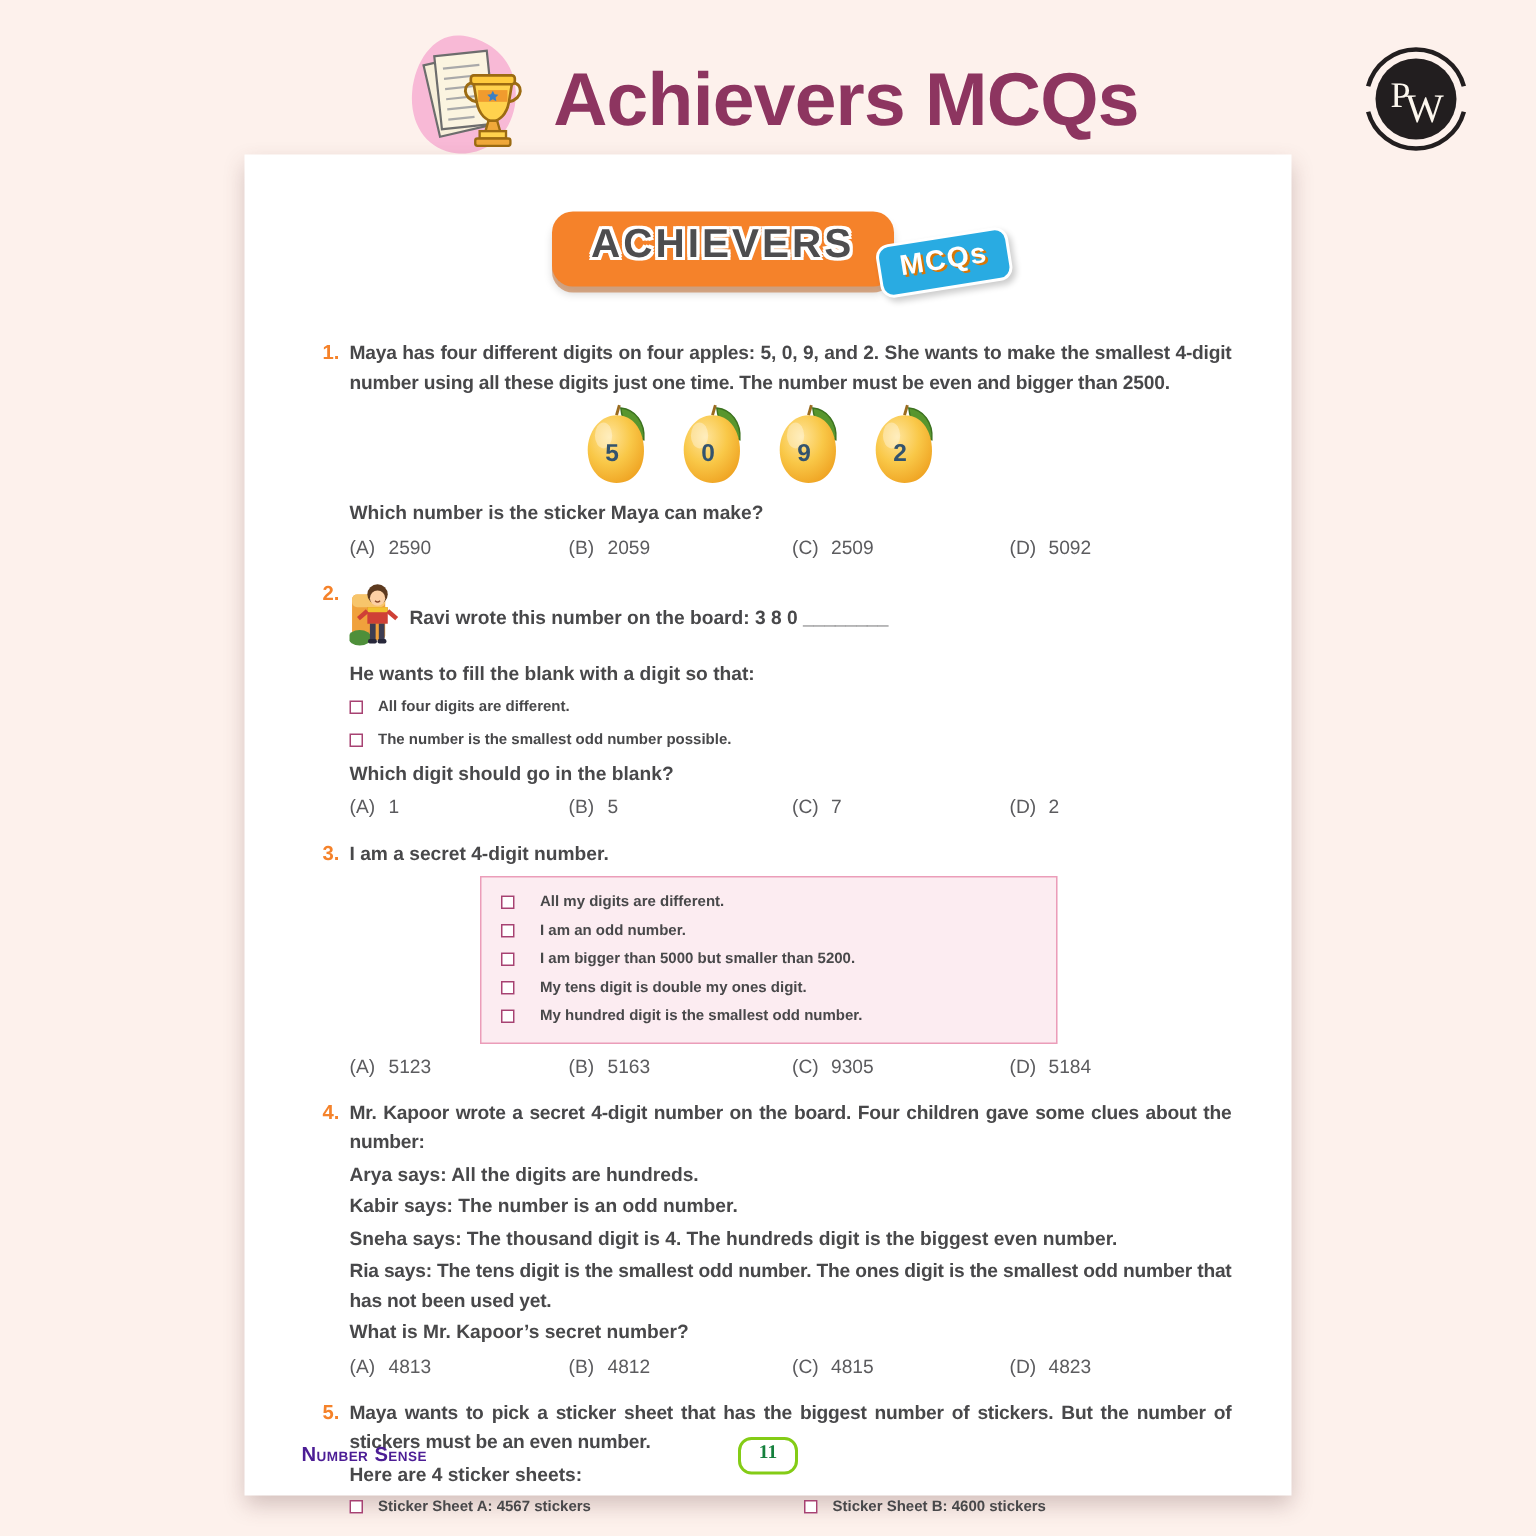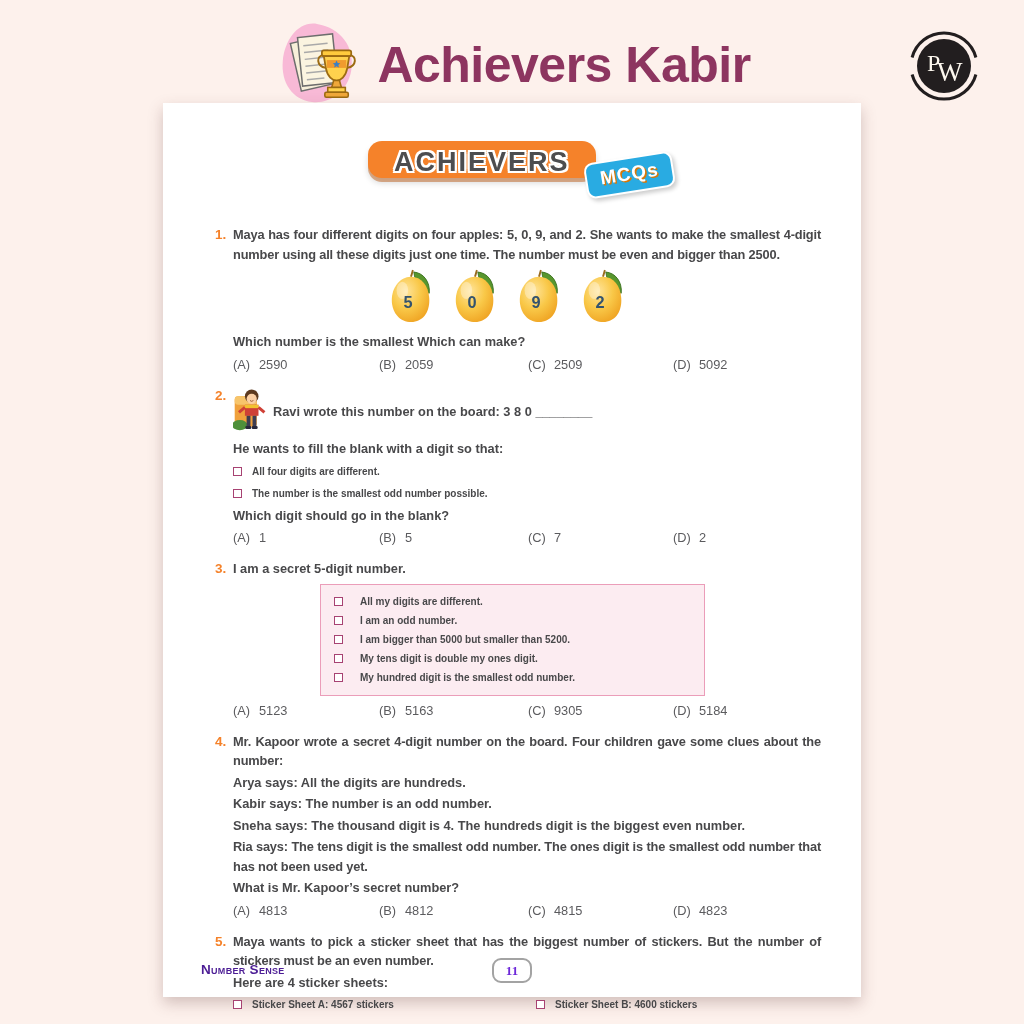--- a/index.html
+++ b/index.html
@@ -12,21 +12,21 @@
   .app-header{position:absolute;top:20px;left:0;width:100%;display:flex;justify-content:center;align-items:center;gap:16px;}
   .main-title{font-size:50px;font-weight:bold;color:#8d3560;letter-spacing:-0.5px;}
   .pw-logo{position:absolute;top:30px;right:44px;}
   
   .page{position:absolute;left:163px;top:103px;width:698px;height:894px;background:#ffffff;
         box-shadow:0 6px 14px rgba(100,60,60,0.28);}
   .page-inner{position:absolute;inset:0;padding:34px 40px 0 52px;box-sizing:border-box;}
   
   .badge-wrap{position:relative;width:300px;margin:4px auto 30px;height:54px;}
   .badge-main{position:absolute;left:0;top:0;background:#f5822a;border-radius:14px;
-              padding:6px 26px 0;box-shadow:0 4px 0 rgba(186,85,12,0.45), 0 5px 6px rgba(0,0,0,0.15);}
+              padding:6px 26px 13px;box-shadow:0 4px 0 rgba(186,85,12,0.45), 0 5px 6px rgba(0,0,0,0.15);}
   .badge-main span{font-size:27px;font-weight:bold;letter-spacing:2px;color:#4d4d4f;
     text-shadow:-2px -2px 0 #fff,2px -2px 0 #fff,-2px 2px 0 #fff,2px 2px 0 #fff,0 -2px 0 #fff,0 2px 0 #fff,-2px 0 0 #fff,2px 0 0 #fff;}
   .badge-sub{position:absolute;right:-6px;top:16px;background:#29abe2;border-radius:9px;
              transform:rotate(-9deg);padding:4px 13px 6px;border:2px solid #ffffff;
              box-shadow:2px 3px 4px rgba(0,0,0,0.2);}
   .badge-sub span{color:#ffffff;font-weight:bold;font-size:19px;letter-spacing:1px;
                   text-shadow:1.5px 1.5px 0 #d97706;}
   
   .question{display:grid;grid-template-columns:18px 1fr;margin-bottom:5px;}
   .qnum{color:#f5822a;font-weight:bold;font-size:13.5px;line-height:19.5px;}
@@ -40,22 +40,22 @@
   .sq{flex:0 0 auto;width:7px;height:7px;border:1.6px solid #a74272;margin-top:5px;background:#fff;}
   .cluebox{background:#fcecf1;border:1.5px solid #eb9db9;margin:5px 0 6px 87px;width:360px;padding:7px 10px 8px 13px;text-align:right;}
   .cluebox .bullet{gap:17px;margin:0;line-height:19px;}
   .q2-intro{display:flex;align-items:center;gap:6px;font-weight:bold;color:#48484a;font-size:12.8px;line-height:19.5px;}
   .sheets{display:grid;grid-template-columns:303px 1fr;row-gap:3px;margin-top:2px;}
   .sheets .bullet{margin:1px 0;}
   
   .footer-section{position:absolute;left:38px;bottom:20px;font-weight:bold;font-variant:small-caps;
                   color:#4c1d95;font-size:13.5px;letter-spacing:0.3px;}
   .page-num{position:absolute;left:50%;transform:translateX(-50%);bottom:14px;width:36px;height:21px;
-            border:2px solid #a3a3a3;border-radius:9px;background:#fff;display:flex;align-items:center;
-            justify-content:center;font-family:"Liberation Serif", serif;font-weight:bold;font-size:13px;color:#6d28d9;}
+            border:2px solid #84cc16;border-radius:9px;background:#fff;display:flex;align-items:flex-start;
+            justify-content:center;font-family:"Liberation Serif", serif;font-weight:bold;font-size:13px;color:#15803d;}
 </style>
 </head>
 <body>
 
 <svg width="0" height="0" style="position:absolute" aria-hidden="true">
   <defs>
     <radialGradient id="mangoGrad" cx="38%" cy="32%" r="78%">
       <stop offset="0%" stop-color="#ffe49a"></stop>
       <stop offset="50%" stop-color="#f9c848"></stop>
       <stop offset="100%" stop-color="#ee9f1e"></stop>
@@ -85,21 +85,21 @@
         <rect x="50" y="31" width="30" height="6" rx="2" fill="#ffcb3d" stroke="#9c6b12" stroke-width="1.8"></rect>
         <path d="M52 37 h26 l-2 12 c-1.5 9 -7 13 -11 13 c-4 0 -9.5 -4 -11 -13 Z" fill="#ffd24d" stroke="#9c6b12" stroke-width="1.8"></path>
         <rect x="55" y="41" width="20" height="8" fill="#f09b2e"></rect>
         <path d="M65 41.5 l1.2 2.4 2.6 .3 -1.9 1.8 .5 2.6 -2.4 -1.3 -2.4 1.3 .5 -2.6 -1.9 -1.8 2.6 -.3 Z" fill="#3b7fc4"></path>
         <path d="M62 62 l-2 7 h10 l-2 -7 Z" fill="#f0a83a" stroke="#9c6b12" stroke-width="1.6"></path>
         <rect x="56" y="69" width="18" height="5" fill="#ffd24d" stroke="#9c6b12" stroke-width="1.6"></rect>
         <rect x="53" y="74" width="24" height="5" rx="1.5" fill="#f0a83a" stroke="#9c6b12" stroke-width="1.6"></rect>
       </g>
     </svg>
   </span>
-  <span class="main-title">Achievers Kabir</span>
+  <span class="main-title">Achievers MCQs</span>
 </div>
 
 <div class="pw-logo">
   <svg width="72" height="72" viewBox="0 0 72 72">
     <path d="M4.1 27.5 A33 33 0 0 1 67.9 27.5" stroke="#221e1f" stroke-width="3" fill="none"></path>
     <path d="M4.1 44.5 A33 33 0 0 0 67.9 44.5" stroke="#221e1f" stroke-width="3" fill="none"></path>
     <circle cx="36" cy="36" r="27" fill="#221e1f"></circle>
     <text x="19" y="41" font-family="Liberation Serif, serif" font-size="24" fill="#fdf8ef">P</text>
     <text x="29" y="51" font-family="Liberation Serif, serif" font-size="27" fill="#fdf8ef">W</text>
   </svg>
@@ -144,21 +144,21 @@
             <text x="22" y="42" text-anchor="middle" font-size="17" font-weight="bold" fill="#33536e">9</text>
           </svg>
           <svg width="48" height="60" viewBox="0 0 50 62">
             <line x1="25" y1="10" x2="27" y2="3" stroke="#9a6b1f" stroke-width="2"></line>
             <path d="M28 5 C38 6 45 15 44 27 C36 25 29 16 28 5 Z" fill="#58962e" stroke="#3c7220" stroke-width="1"></path>
             <path d="M25 10 C13 10 5 22 5 34 C5 48 14 57 25 57 C37 57 45 47 44 32 C43 19 36 10 25 10 Z" fill="url(#mangoGrad)"></path>
             <ellipse cx="16" cy="24" rx="6" ry="9" fill="#ffffff" opacity="0.35"></ellipse>
             <text x="22" y="42" text-anchor="middle" font-size="17" font-weight="bold" fill="#33536e">2</text>
           </svg>
         </div>
-        <div class="prompt">Which number is the smallest Which can make?</div>
+        <div class="prompt">Which number is the sticker Maya can make?</div>
         <div class="options">
           <span class="option"><span class="lbl">(A)</span><span>2590</span></span>
           <span class="option"><span class="lbl">(B)</span><span>2059</span></span>
           <span class="option"><span class="lbl">(C)</span><span>2509</span></span>
           <span class="option"><span class="lbl">(D)</span><span>5092</span></span>
         </div>
       </div>
     </div>
 
     <div class="question">
@@ -200,21 +200,21 @@
           <span class="option"><span class="lbl">(B)</span><span>5</span></span>
           <span class="option"><span class="lbl">(C)</span><span>7</span></span>
           <span class="option"><span class="lbl">(D)</span><span>2</span></span>
         </div>
       </div>
     </div>
 
     <div class="question">
       <div class="qnum">3.</div>
       <div class="qbody">
-        <div class="prompt" style="margin-top:0">I am a secret 5-digit number.</div>
+        <div class="prompt" style="margin-top:0">I am a secret 4-digit number.</div>
         <div class="cluebox">
           <div class="bullet">
               <span class="sq"></span>
               <span>All my digits are different.</span>
             </div>
           <div class="bullet">
               <span class="sq"></span>
               <span>I am an odd number.</span>
             </div>
           <div class="bullet">

